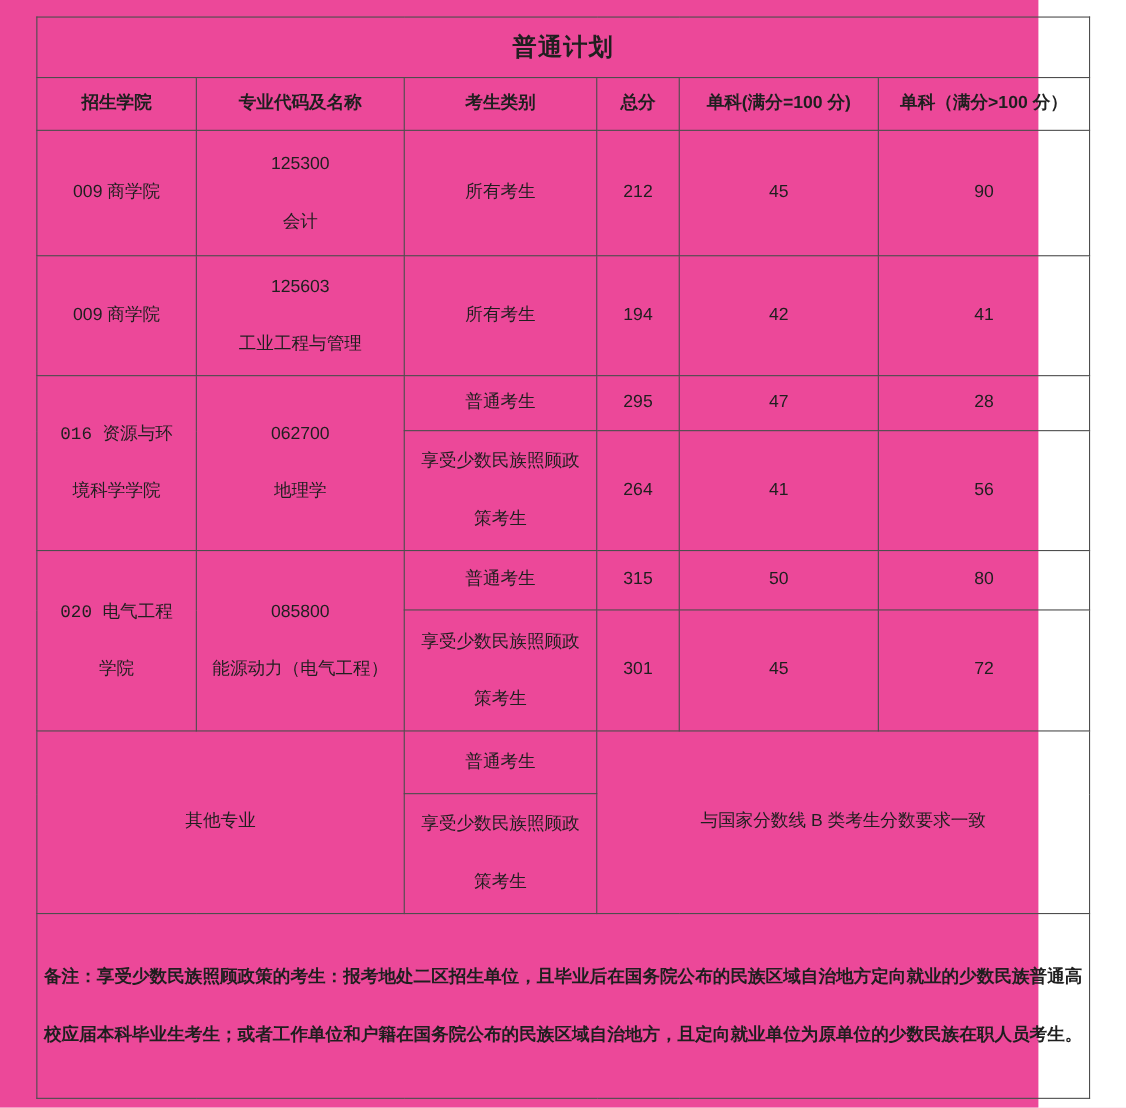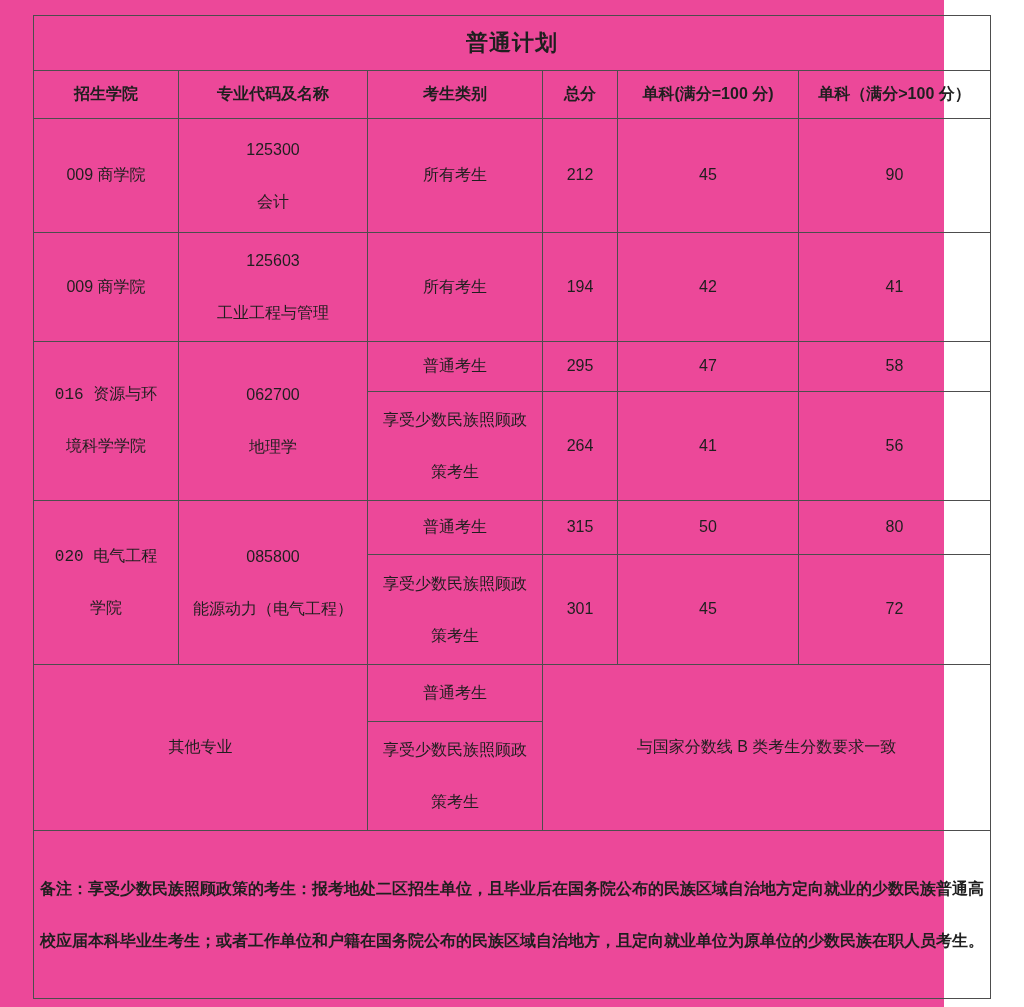--- a/index.html
+++ b/index.html
@@ -124,21 +124,21 @@
       </td>
       <td rowspan="2">
         <div class="stack">
           <div>062700</div>
           <div>地理学</div>
         </div>
       </td>
       <td>普通考生</td>
       <td>295</td>
       <td>47</td>
-      <td>58</td>
+      <td>28</td>
     </tr>
     <tr class="r3b">
       <td>
         <div class="inner w-cat lh">享受少数民族照顾政策考生</div>
       </td>
       <td>264</td>
       <td>41</td>
       <td>56</td>
     </tr>
 

